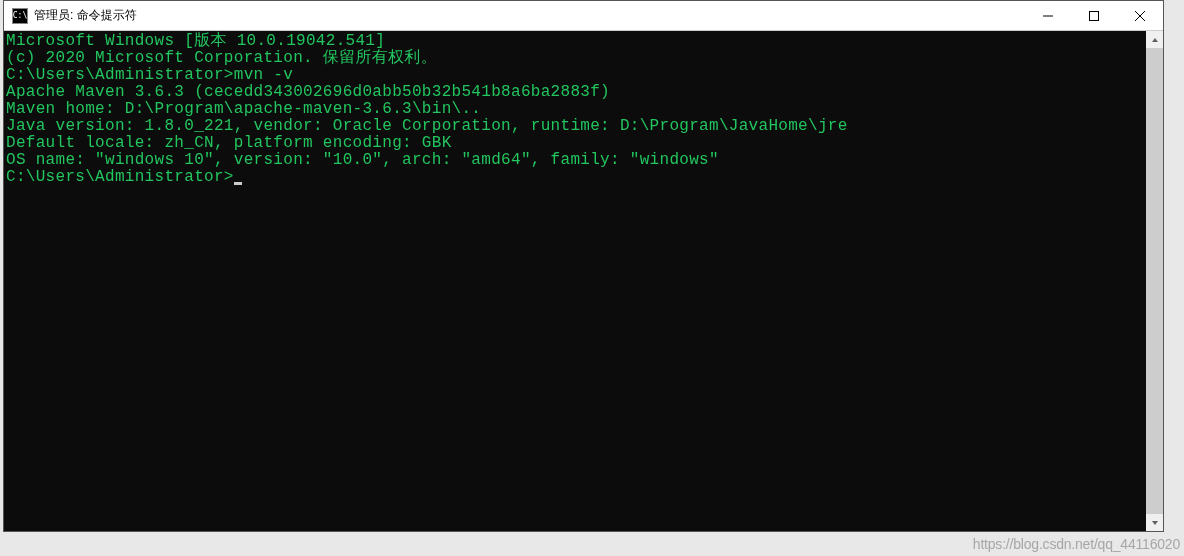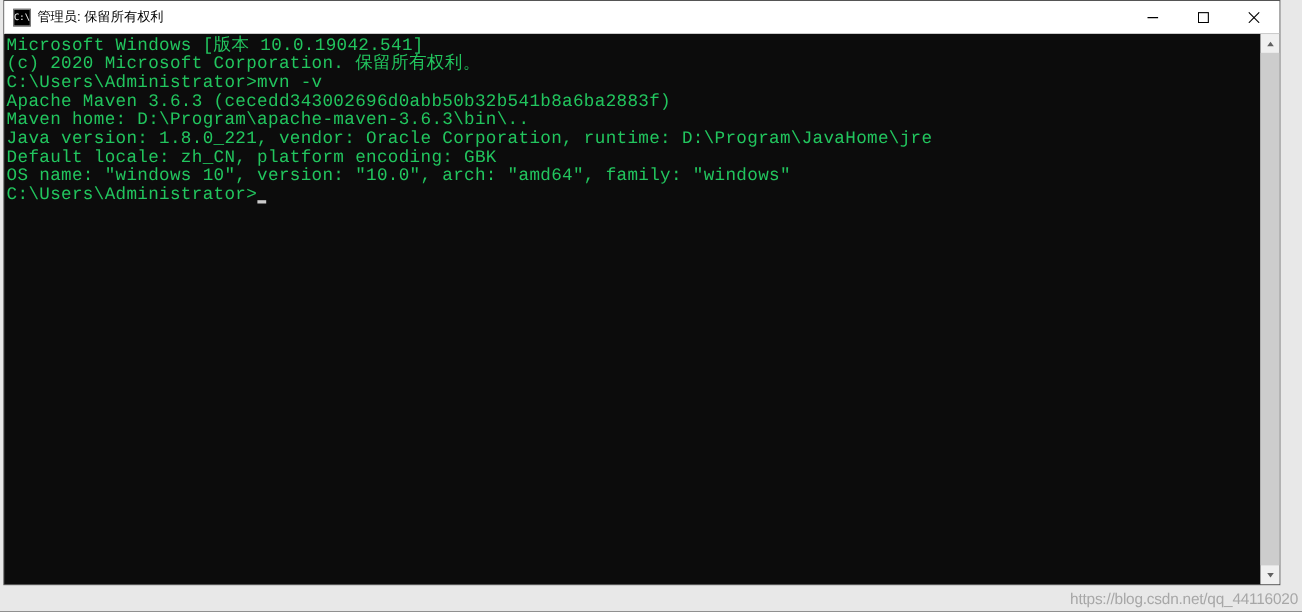--- a/index.html
+++ b/index.html
@@ -142,21 +142,21 @@
     }
   </style>
 </head>
 <body>
 
 <div class="bg-noise"></div>
 
 <div class="window">
   <div class="titlebar">
     <div class="titlebar-icon">C:\</div>
-    <div class="titlebar-title">管理员: 保留所有权利</div>
+    <div class="titlebar-title">管理员: 命令提示符</div>
     <div class="window-controls">
       <div class="win-btn">
         <svg width="10" height="10" viewBox="0 0 10 10">
             <line x1="0" y1="5" x2="10" y2="5" stroke="#000" stroke-width="1"></line>
           </svg>
       </div>
       <div class="win-btn">
         <svg width="10" height="10" viewBox="0 0 10 10">
             <rect x="0.5" y="0.5" width="9" height="9" fill="none" stroke="#000" stroke-width="1"></rect>
           </svg>

